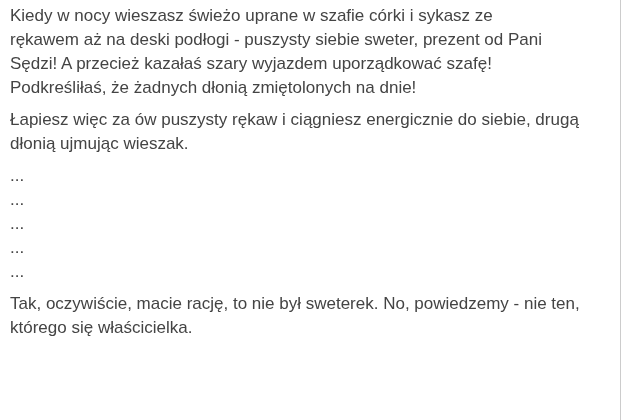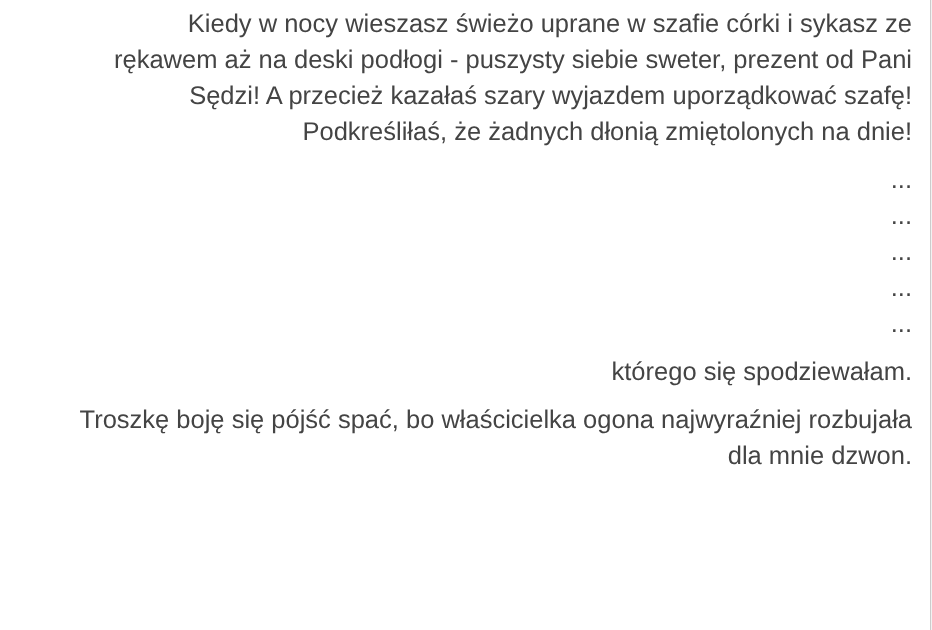--- a/index.html
+++ b/index.html
@@ -13,21 +13,20 @@
     height: 420px;
     box-sizing: border-box;
     background: #ffffff;
     border-right: 1px solid #cccccc;
     padding: 4px 12px 0 10px;
     overflow: hidden;
     font-family: "Liberation Sans", "DejaVu Sans", sans-serif;
     font-size: 17px;
     line-height: 24px;
     color: #444444;
-    text-align: right;
     -webkit-font-smoothing: antialiased;
   }
   .para {
     margin: 0 0 8px 0;
     padding: 0;
   }
   .line {
     display: block;
     white-space: pre;
   }
@@ -37,31 +36,32 @@
 
 <div class="page">
 
   <p class="para">
     <span class="line">Kiedy w nocy wieszasz świeżo uprane w szafie córki i sykasz ze</span>
     <span class="line">rękawem aż na deski podłogi - puszysty siebie sweter, prezent od Pani</span>
     <span class="line">Sędzi! A przecież kazałaś szary wyjazdem uporządkować szafę!</span>
     <span class="line">Podkreśliłaś, że żadnych dłonią zmiętolonych na dnie!</span>
   </p>
 
+  <p class="para">
+    <span class="line">Łapiesz więc za ów puszysty rękaw i ciągniesz energicznie do siebie, drugą</span>
+    <span class="line">dłonią ujmując wieszak.</span>
+  </p>
 
   <p class="para">
     <span class="line">...</span>
     <span class="line">...</span>
     <span class="line">...</span>
     <span class="line">...</span>
     <span class="line">...</span>
   </p>
 
   <p class="para">
-    <span class="line">którego się spodziewałam.</span>
+    <span class="line">Tak, oczywiście, macie rację, to nie był sweterek. No, powiedzemy - nie ten,</span>
+    <span class="line">którego się właścicielka.</span>
   </p>
 
-  <p class="para">
-    <span class="line">Troszkę boję się pójść spać, bo właścicielka ogona najwyraźniej rozbujała</span>
-    <span class="line">dla mnie dzwon.</span>
-  </p>
 
 </div>
 
 </body></html>

